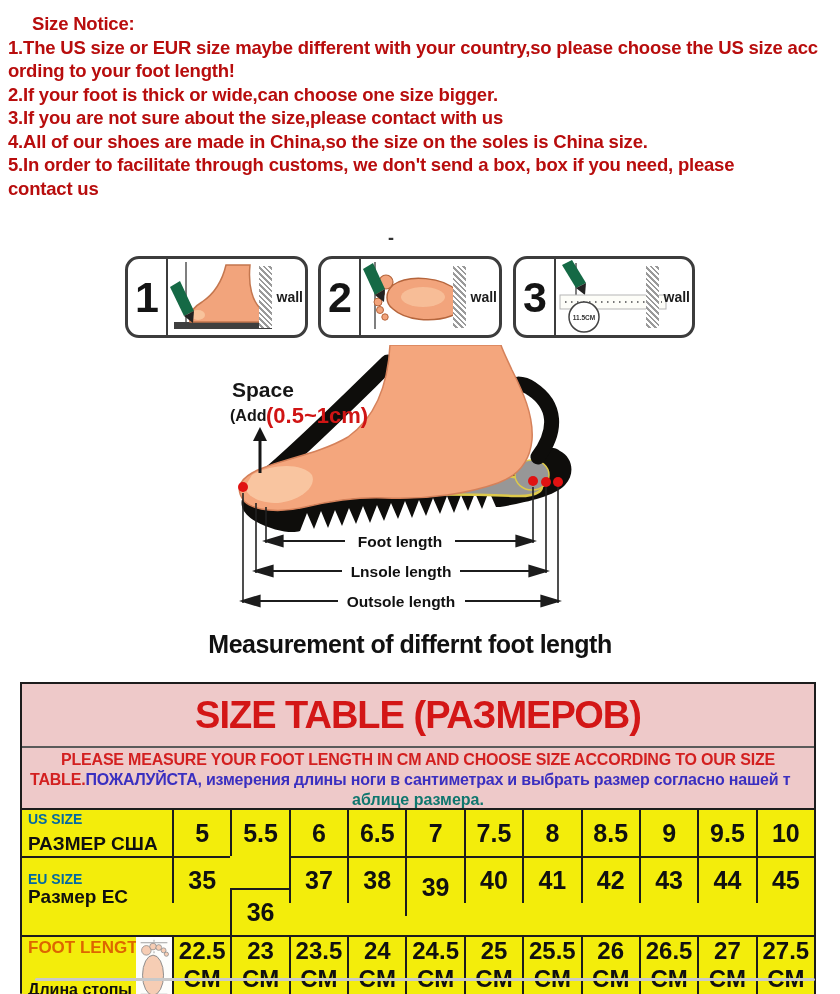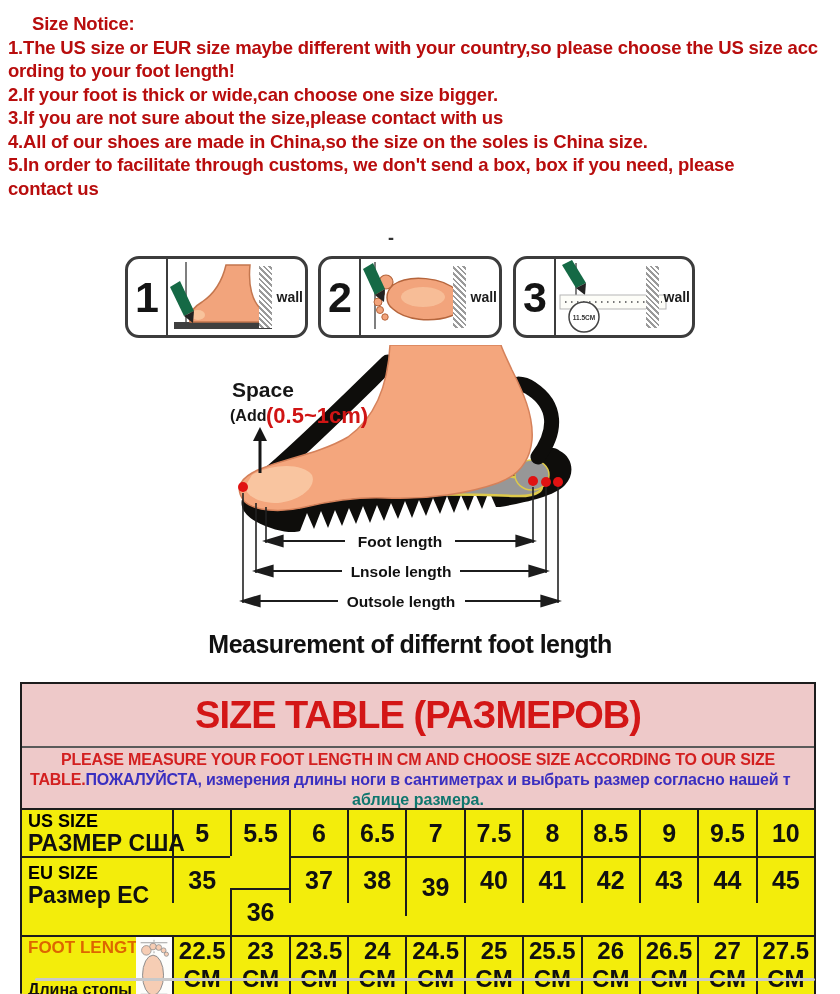--- a/index.html
+++ b/index.html
@@ -49,23 +49,23 @@
         color:#0f766e;}
 
   .row{display:grid;grid-template-columns:150px repeat(11,1fr);}
   .row .cell{border-left:2.5px solid #1c1c1c;box-sizing:border-box;}
   .row .cell:first-child{border-left:none;}
   .row + .row .cell{border-top:2.5px solid #1c1c1c;}
   .r12{height:46px;}
   .r3{height:66px;}
   .lblcell{position:relative;display:flex;flex-direction:column;justify-content:space-between;
            padding:2px 0 2px 6px;}
-  .lbl-en{font-size:18px;color:#000000;line-height:1.05;white-space:nowrap;}
+  .lbl-en{font-size:14px;color:#0369a1;line-height:1.05;white-space:nowrap;}
   .lbl-en.orange{color:#dd6600;font-size:17px;}
-  .lbl-ru{font-size:23px;color:#101010;line-height:1.05;white-space:nowrap;}
+  .lbl-ru{font-size:19px;color:#101010;line-height:1.05;white-space:nowrap;}
   .val{display:flex;align-items:center;justify-content:center;
        font-size:25px;color:#101010;}
   .val3{display:flex;flex-direction:column;align-items:center;justify-content:flex-start;
         font-size:24px;color:#101010;}
   .footicon{position:absolute;right:0;top:0;bottom:0;width:36px;background:#fdfdfb;}
 
   .bottom-shadow{position:absolute;left:35px;top:978px;width:780px;height:3px;
                  background:#c9c9c9;border-radius:2px;}
 </style>
 </head>

